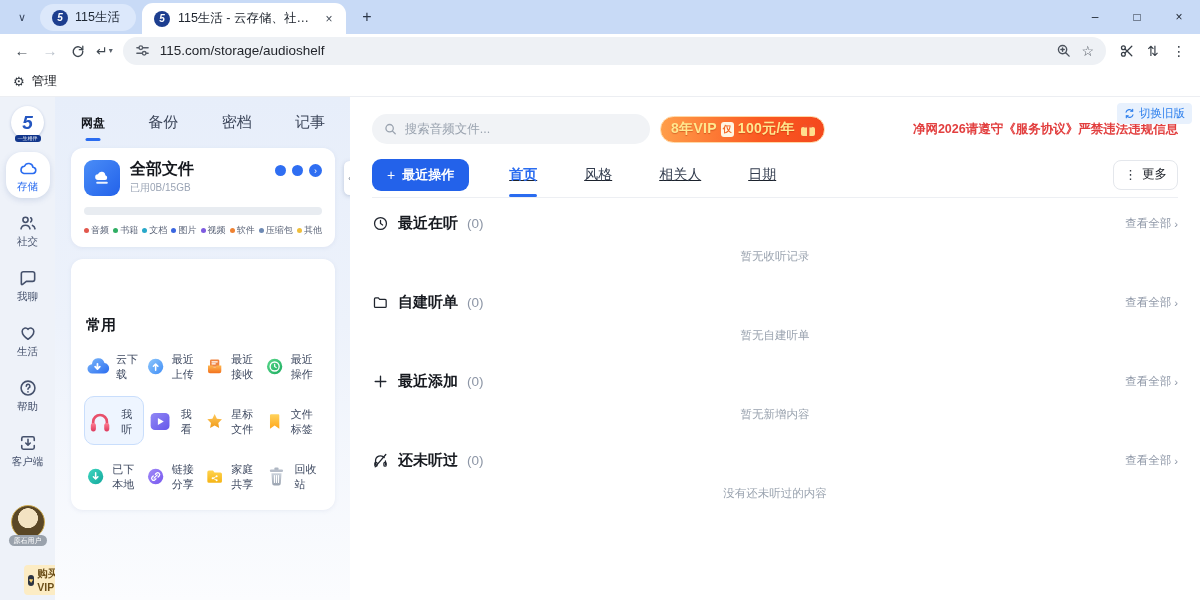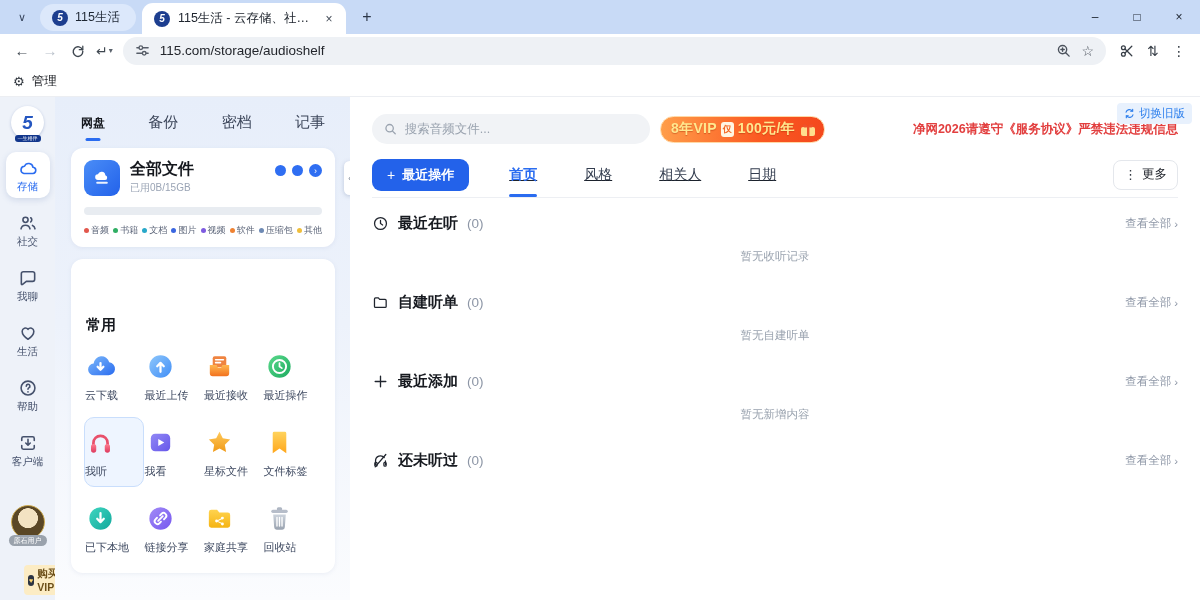--- a/index.html
+++ b/index.html
@@ -39,21 +39,21 @@
   .bookbar .bk-label { font-size:12.5px; color:#202328; }
 
   
   .app { flex:1; display:flex; min-height:0; }
 
   
   .rail { width:55px; background:#eef2f9; display:flex; flex-direction:column; align-items:center; padding:9px 0 5px; flex:none; }
   .logo { position:relative; margin-bottom:13px; }
   .logo-circle { width:33px; height:33px; border-radius:50%; background:#fff; display:flex; align-items:center; justify-content:center; color:#2456c0; font-weight:bold; font-style:italic; font-size:19px; box-shadow:0 1px 3px rgba(60,90,160,.3); }
   .logo-ribbon { position:absolute; bottom:-3px; left:50%; transform:translateX(-50%); background:#12368c; color:#fff; font-size:5px; line-height:7px; padding:0 3px; border-radius:3px; white-space:nowrap; }
-  .rail-item { width:44px; padding:6px 0 4px; border-radius:10px; display:flex; flex-direction:column; align-items:center; gap:2px; margin-bottom:9px; color:#45516c; }
+  .rail-item { width:44px; padding:6px 0 4px; border-radius:16px; display:flex; flex-direction:column; align-items:center; gap:2px; margin-bottom:9px; color:#45516c; }
   .rail-item svg { width:20px; height:20px; }
   .rail-item .lbl { font-size:10.5px; }
   .rail-item.active { background:#fff; color:#2a6cf0; box-shadow:0 2px 6px rgba(80,110,170,.2); }
   .rail-bottom { margin-top:auto; display:flex; flex-direction:column; align-items:center; }
   .avatar-wrap { position:relative; margin-bottom:26px; }
   .avatar { width:34px; height:34px; border-radius:50%; background:radial-gradient(circle at 50% 38%, #f3e3c2 0 38%, #5a4726 40% 100%); border:1px solid #caa84e; }
   .user-badge { position:absolute; bottom:-7px; left:50%; transform:translateX(-50%); background:#9aa2ac; color:#fff; font-size:7px; line-height:11px; padding:0 5px; border-radius:6px; white-space:nowrap; }
   .vip-pill { background:#fcecc4; border-radius:4px; padding:2px 4px; font-size:10.5px; color:#6d501a; display:flex; align-items:center; gap:3px; font-weight:bold;margin-left:32px; }
   .vip-pill .vp-ic { width:11px; height:11px; border-radius:3px; background:#2c3442; color:#ffd76e; font-size:7px; display:flex; align-items:center; justify-content:center; }
 
@@ -70,21 +70,21 @@
   .storage-usage { font-size:10px; color:#9aa4b5; margin-top:3px; }
   .storage-dots { margin-left:auto; display:flex; gap:6px; align-items:center; padding-top:4px; }
   .sdot { width:11px; height:11px; border-radius:50%; background:#2f6ef2; }
   .sdot-arrow { width:13px; height:13px; border-radius:50%; background:#2f6ef2; color:#fff; font-size:9px; display:flex; align-items:center; justify-content:center; }
   .progress { height:8px; border-radius:4px; background:#e8ecf1; margin:11px 0 9px; }
   .legend { display:flex; justify-content:space-between; }
   .leg { display:flex; align-items:center; gap:2px; font-size:9px; color:#5b6478; white-space:nowrap; }
   .leg i { width:5px; height:5px; border-radius:50%; flex:none; }
   .common-title { font-size:15px; font-weight:bold; color:#15181e; padding:2px 0 6px 2px;margin-top:43px; }
   .grid { display:grid; grid-template-columns:repeat(4,1fr); row-gap:6px; }
-  .tile { display:flex; flex-direction:column; align-items:flex-start; gap:6px; padding:9px 0 7px; border-radius:10px; border:1px solid transparent; }
+  .tile { display:flex; flex-direction:row; align-items:flex-end; gap:6px; padding:9px 0 7px; border-radius:10px; border:1px solid transparent; }
   .tile.active { background:#eef5ff; border-color:#c9defc; }
   .tile svg { width:31px; height:31px; }
   .tile .lbl { font-size:11px; color:#3e4960; }
   .collapse-handle { position:absolute; right:-5px; top:64px; width:11px; height:34px; background:#fff; border-radius:6px; box-shadow:0 1px 4px rgba(100,120,160,.35); display:flex; align-items:center; justify-content:center; font-size:8px; color:#6e7888; }
 
   
   .content { flex:1; position:relative; padding:0 22px; min-width:0; background:#fff; }
   .switch-old { position:absolute; top:6px; right:8px; background:#e8f1fd; color:#2f80ed; font-size:11.5px; border-radius:4px; padding:3px 7px; display:flex; align-items:center; gap:4px; }
   .search-row { display:flex; align-items:center; margin-top:17px; height:30px; }
   .searchbox { width:278px; height:30px; background:#f1f3f6; border-radius:15px; display:flex; align-items:center; gap:8px; padding:0 12px; flex:none; }
@@ -586,17 +586,18 @@
               <rect x="16.8" y="14.5" width="3.2" height="5.5" rx="1.4"></rect>
               <path d="M4.5 21L19.5 3.5"></path>
             </svg>
           <span class="sec-title">还未听过</span>
           <span class="sec-count">(0)</span>
           <span class="view-all">
               <span>查看全部</span>
               <span>›</span>
             </span>
         </div>
+        <div class="sec-empty">没有还未听过的内容</div>
       </div>
 
     </div>
   </div>
 </div>
 
 </body></html>

